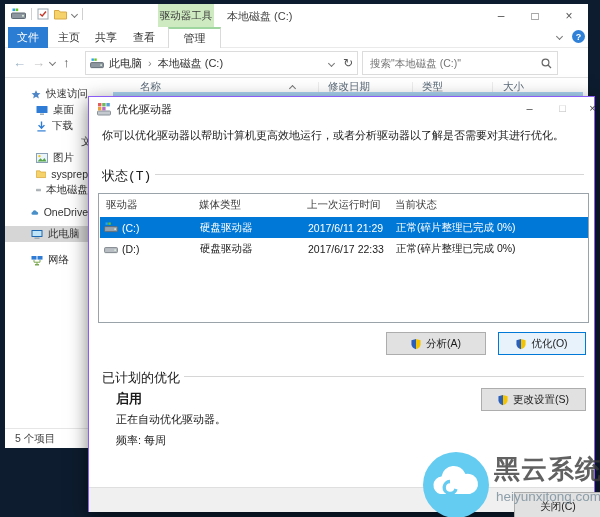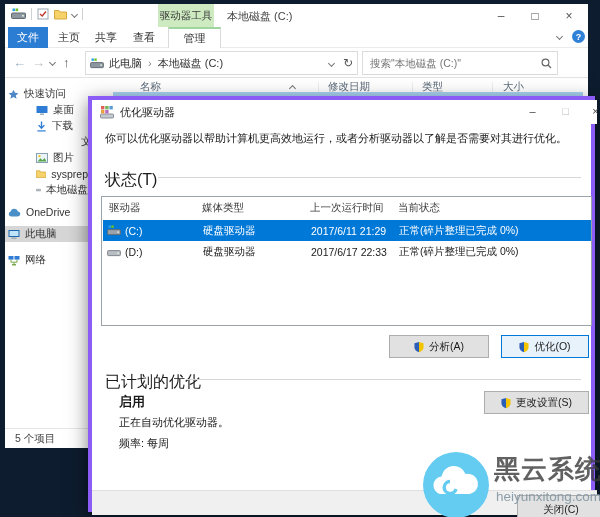--- a/index.html
+++ b/index.html
@@ -32,37 +32,37 @@
              display:flex;align-items:center;padding:0 5px;}
   .searchbox input{border:none;outline:none;flex:1;font-size:10.5px;color:#555;width:100%;}
   .chv{display:inline-block;width:5px;height:5px;border-right:1px solid #777;border-bottom:1px solid #777;}
   .chv.down{transform:rotate(45deg);}
   .chv.up{transform:rotate(-135deg);}
 
   
   .side-item{left:0;width:83px;height:16px;display:flex;align-items:center;gap:5px;
              font-size:10.5px;color:#333;white-space:nowrap;overflow:hidden;}
   .side-item.sel{background:#d6d6d6;}
-  .lv0{padding-left:3px;align-items:center;} .lv1{padding-left:31px;}
+  .lv0{padding-left:26px;align-items:center;} .lv1{padding-left:31px;}
 
   
   .colhdr{top:76px;font-size:10.5px;color:#5c6b7a;}
   .colsep{top:78px;width:1px;height:14px;background:#ededed;}
   .selrow{left:108px;top:88px;width:470px;height:6px;background:#a9d3f2;}
   .statusbar{left:0;top:424px;width:583px;height:20px;border-top:1px solid #e6e6e6;background:#fff;
              display:flex;align-items:center;padding-left:10px;font-size:10.5px;color:#444;}
 
   
-  #dlg{left:88px;top:96px;width:507px;height:416px;background:#fff;border:4px solid #8b5cf6;
+  #dlg{left:88px;top:96px;width:507px;height:416px;background:#fff;border:1px solid #8b5cf6;
        box-shadow:0 5px 18px rgba(0,0,0,.5);}
   .dtitle{left:0;top:0;width:505px;height:24px;background:#fff;display:flex;align-items:center;padding-left:8px;gap:6px;}
   .dtitle span{font-size:11px;color:#222;}
   .dctl{top:0;width:27px;height:22px;display:flex;align-items:center;justify-content:center;font-size:11px;color:#444;}
   .desc{left:13px;top:31px;width:482px;font-size:11px;color:#1a1a1a;white-space:nowrap;overflow:hidden;}
-  .grplbl{font-size:16px;color:#1a1a1a;}
+  .grplbl{font-size:13px;color:#1a1a1a;font-family:Liberation Mono, monospace;}
   .grpline{height:1px;background:#d6d6d6;}
   .tbl{left:9px;top:96px;width:491px;height:130px;border:1px solid #9aa2aa;background:#fff;}
   .th{top:4px;font-size:10.5px;color:#3c3c3c;}
   .trow{left:1px;width:488px;height:21px;display:flex;align-items:center;font-size:10.5px;color:#1a1a1a;}
   .trow.sel{background:#0078d7;color:#fff;}
   .tcell{position:absolute;display:flex;align-items:center;gap:4px;white-space:nowrap;}
   .btn{display:flex;align-items:center;justify-content:center;gap:5px;font-size:10.5px;color:#1a1a1a;
        background:#e1e1e1;border:1px solid #adadad;}
   .btn.default{background:#e8f2fb;border:1px solid #0078d7;}
   .footer{left:0;top:390px;width:505px;height:25px;background:#f0f0f0;border-top:1px solid #dfdfdf;}

